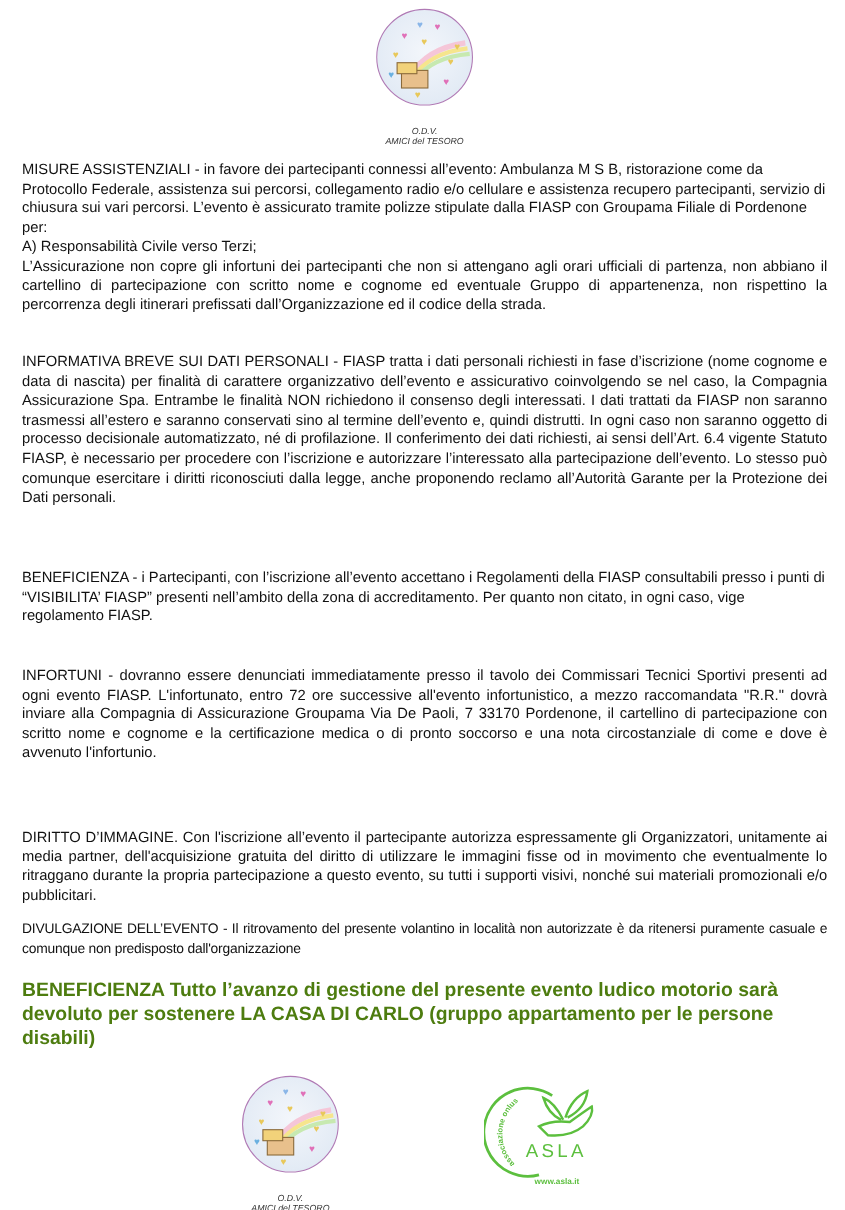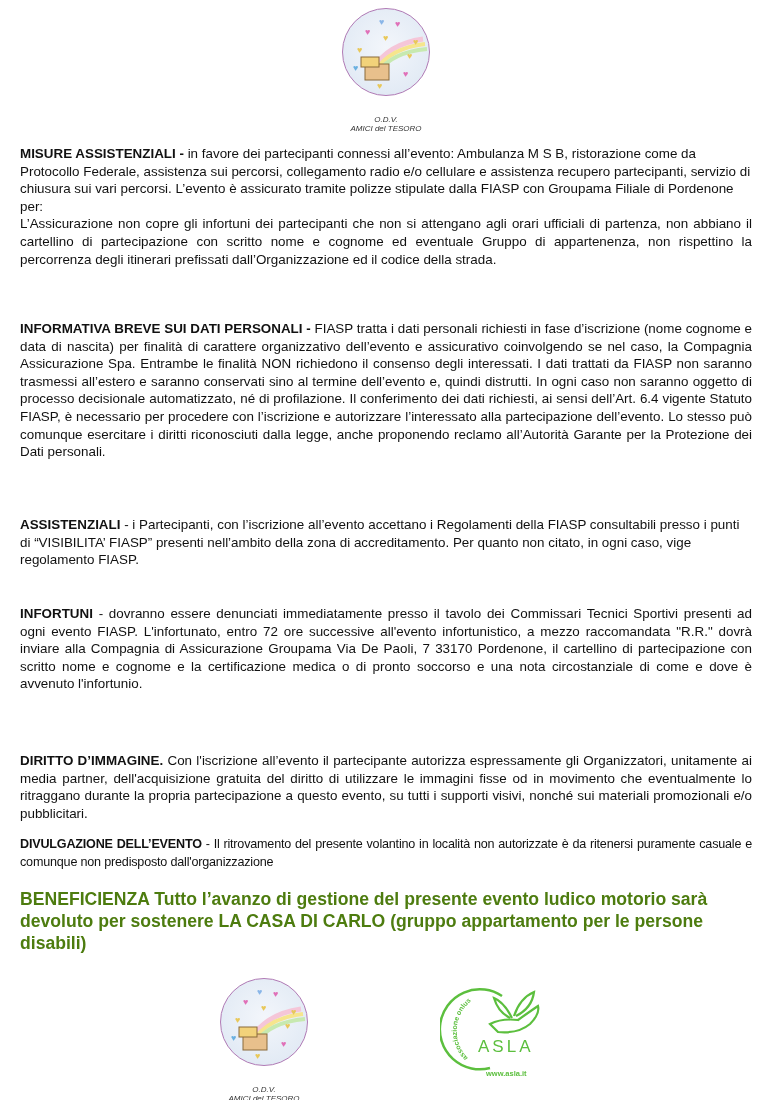--- a/index.html
+++ b/index.html
@@ -19,21 +19,21 @@
     .logo-circle svg { position: absolute; left: 0; top: 0; }
     .logo-caption {
       font-size: 8px; line-height: 9px; font-style: italic; color: #333; margin-top: 19px;
     }
     .section {
       position: absolute; left: 20px; width: 732px;
       font-size: 13.4px; line-height: 17.6px;
     }
     .section p { margin: 0; }
     .justify { text-align: justify; }
-    .b { font-weight: bold; }
+    .b { font-weight: normal; }
     .narrow { font-size: 12.6px; letter-spacing: -0.2px; }
     .red {
       color: #4d7c0f; font-weight: bold; font-size: 17.6px; line-height: 22px;
     }
     .bottom-logo-left { position: absolute; left: 218px; top: 978px; width: 92px; text-align: center; }
     .bottom-logo-right { position: absolute; left: 440px; top: 980px; width: 112px; height: 100px; }
   </style>
 </head>
 <body>
 
@@ -60,29 +60,30 @@
     </svg>
   </div>
   <div class="logo-caption">
     <div>O.D.V.</div>
     <div>AMICI del TESORO</div>
   </div>
 </div>
 
 <div class="section" style="top:145px;">
   <p><span class="b">MISURE ASSISTENZIALI -</span><span> in favore dei partecipanti connessi all’evento: Ambulanza M S B, ristorazione come da Protocollo Federale, assistenza sui percorsi, collegamento radio e/o cellulare e assistenza recupero partecipanti, servizio di chiusura sui vari percorsi. L’evento è assicurato tramite polizze stipulate dalla FIASP con Groupama Filiale di Pordenone per:</span></p>
+  <p>A) Responsabilità Civile verso Terzi;</p>
   <p class="justify">L’Assicurazione non copre gli infortuni dei partecipanti che non si attengano agli orari ufficiali di partenza, non abbiano il cartellino di partecipazione con scritto nome e cognome ed eventuale Gruppo di appartenenza, non rispettino la percorrenza degli itinerari prefissati dall’Organizzazione ed il codice della strada.</p>
 </div>
 
 <div class="section justify" style="top:320px;">
   <p><span class="b">INFORMATIVA BREVE SUI DATI PERSONALI -</span><span> FIASP tratta i dati personali richiesti in fase d’iscrizione (nome cognome e data di nascita) per finalità di carattere organizzativo dell’evento e assicurativo coinvolgendo se nel caso, la Compagnia Assicurazione Spa. Entrambe le finalità NON richiedono il consenso degli interessati. I dati trattati da FIASP non saranno trasmessi all’estero e saranno conservati sino al termine dell’evento e, quindi distrutti. In ogni caso non saranno oggetto di processo decisionale automatizzato, né di profilazione. Il conferimento dei dati richiesti, ai sensi dell’Art. 6.4 vigente Statuto FIASP, è necessario per procedere con l’iscrizione e autorizzare l’interessato alla partecipazione dell’evento. Lo stesso può comunque esercitare i diritti riconosciuti dalla legge, anche proponendo reclamo all’Autorità Garante per la Protezione dei Dati personali.</span></p>
 </div>
 
 <div class="section" style="top:516px;">
-  <p><span class="b">ASSISTENZIALI</span><span> - i Partecipanti, con l’iscrizione all’evento accettano i Regolamenti della FIASP consultabili presso i punti di “VISIBILITA’ FIASP” presenti nell’ambito della zona di accreditamento. Per quanto non citato, in ogni caso, vige regolamento FIASP.</span></p>
+  <p><span class="b">BENEFICIENZA</span><span> - i Partecipanti, con l’iscrizione all’evento accettano i Regolamenti della FIASP consultabili presso i punti di “VISIBILITA’ FIASP” presenti nell’ambito della zona di accreditamento. Per quanto non citato, in ogni caso, vige regolamento FIASP.</span></p>
 </div>
 
 <div class="section justify" style="top:605px;">
   <p><span class="b">INFORTUNI</span><span> - dovranno essere denunciati immediatamente presso il tavolo dei Commissari Tecnici Sportivi presenti ad ogni evento FIASP. L'infortunato, entro 72 ore successive all'evento infortunistico, a mezzo raccomandata "R.R." dovrà inviare alla Compagnia di Assicurazione Groupama Via De Paoli, 7 33170 Pordenone, il cartellino di partecipazione con scritto nome e cognome e la certificazione medica o di pronto soccorso e una nota circostanziale di come e dove è avvenuto l'infortunio.</span></p>
 </div>
 
 <div class="section justify" style="top:752px;">
   <p><span class="b">DIRITTO D’IMMAGINE.</span><span> Con l'iscrizione all’evento il partecipante autorizza espressamente gli Organizzatori, unitamente ai media partner, dell'acquisizione gratuita del diritto di utilizzare le immagini fisse od in movimento che eventualmente lo ritraggano durante la propria partecipazione a questo evento, su tutti i supporti visivi, nonché sui materiali promozionali e/o pubblicitari.</span></p>
 </div>
 

